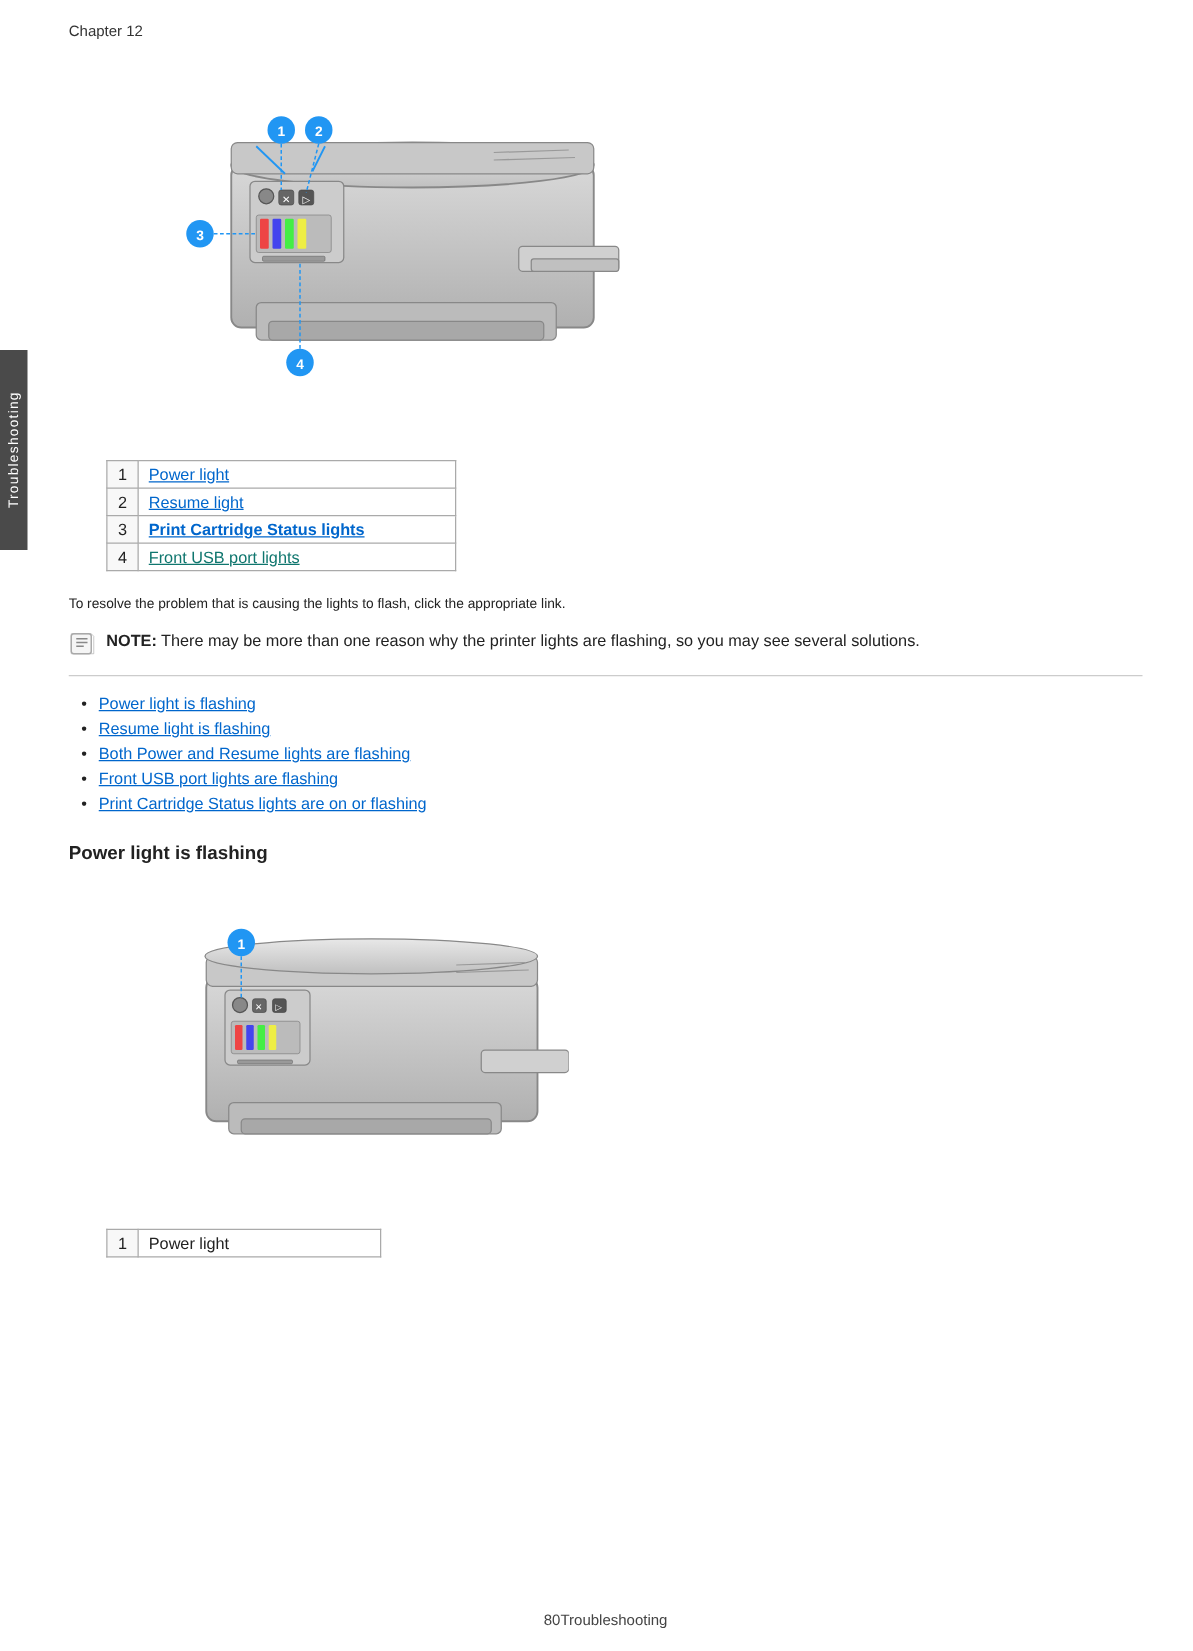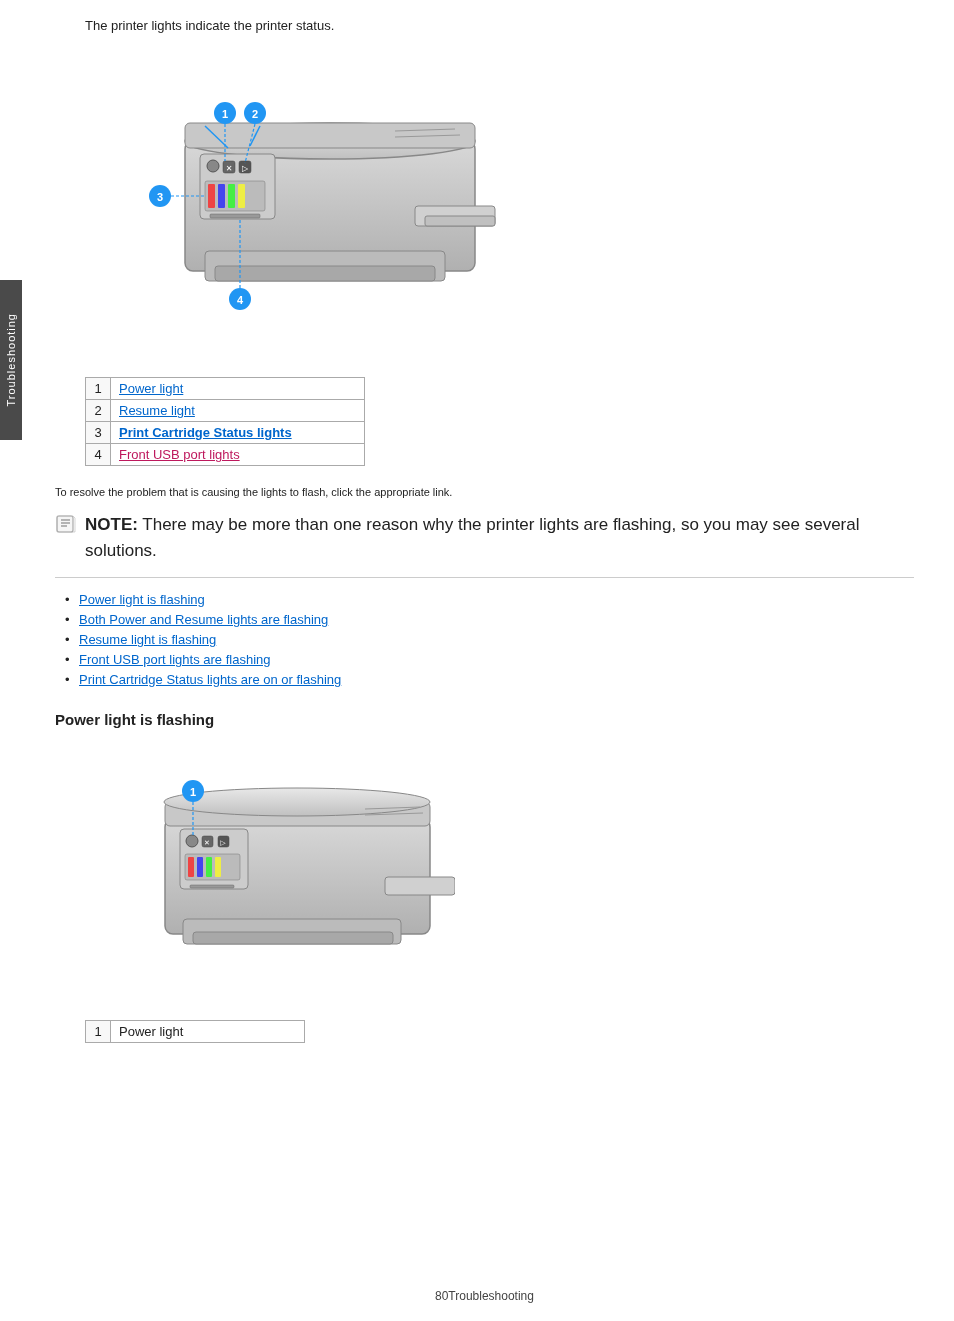--- a/index.html
+++ b/index.html
@@ -112,21 +112,21 @@
       padding-bottom: 14px;
     }
     .note-icon {
       width: 22px;
       height: 22px;
       margin-right: 8px;
       flex-shrink: 0;
       margin-top: 1px;
     }
     .note-text {
-      font-size: 17px;
+      font-size: 13px;
       line-height: 1.5;
     }
     .note-label {
       font-weight: bold;
     }
 
     
     .bullet-list {
       list-style: none;
       margin-bottom: 24px;
@@ -198,23 +198,23 @@
   </style>
 </head>
 <body>
 
 <div class="sidebar-tab">
   <span>Troubleshooting</span>
 </div>
 
 <div class="main-content">
 
-
-
-  <p class="intro-text">The printer lights indicate the printer status.</p>
+  <div class="chapter-label">Chapter 12</div>
+
+
 
   <div class="printer-image-area">
     <svg width="420" height="290" viewBox="0 0 420 290">
 
       <defs>
         <linearGradient id="printerGrad" x1="0" y1="0" x2="0" y2="1">
           <stop offset="0%" stop-color="#d8d8d8"></stop>
           <stop offset="100%" stop-color="#b0b0b0"></stop>
         </linearGradient>
         <linearGradient id="topGrad" x1="0" y1="0" x2="0" y2="1">
@@ -285,21 +285,21 @@
         <tr>
     <td>2</td>
     <td><a href="#resume-light" style="color:#0066cc;text-decoration:underline;">Resume light</a></td>
   </tr>
         <tr>
     <td>3</td>
     <td><a href="#cartridge-lights" style="color:#0066cc;text-decoration:underline;font-weight:bold;">Print Cartridge Status lights</a></td>
   </tr>
         <tr>
     <td>4</td>
-    <td><a href="#usb-lights" style="color:#be185d;">Front USB port lights</a></td>
+    <td><a href="#usb-lights" style="color:#0f766e;">Front USB port lights</a></td>
   </tr>
       </tbody>
   </table>
 
   <p class="resolve-text">To resolve the problem that is causing the lights to flash, click the appropriate link.</p>
 
   <div class="note-box">
     <svg class="note-icon" viewBox="0 0 22 22">
       <rect x="2" y="3" width="16" height="16" rx="2" fill="#f5f5f5" stroke="#aaa" stroke-width="1.2"></rect>
       <line x1="6" y1="7" x2="15" y2="7" stroke="#888" stroke-width="1.2"></line>
@@ -308,22 +308,22 @@
       <path d="M2 3 L18 3 L20 5 L20 19 L2 19 Z" fill="none" stroke="#aaa" stroke-width="0.5"></path>
     </svg>
     <div class="note-text">
       <span class="note-label">NOTE:</span>
       <span>There may be more than one reason why the printer lights are flashing, so you may see several solutions.</span>
     </div>
   </div>
 
   <ul class="bullet-list" id="links-list">
   <li><a href="#power-light-flashing" style="color:#0066cc;text-decoration:underline;">Power light is flashing</a></li>
+      <li><a href="#resume-light-flashing" style="color:#0066cc;text-decoration:underline;">Resume light is flashing</a></li>
       <li><a href="#both-flashing" style="color:#0066cc;text-decoration:underline;">Both Power and Resume lights are flashing</a></li>
-      <li><a href="#resume-light-flashing" style="color:#0066cc;text-decoration:underline;">Resume light is flashing</a></li>
       <li><a href="#usb-flashing" style="color:#0066cc;text-decoration:underline;">Front USB port lights are flashing</a></li>
       <li><a href="#cartridge-flashing" style="color:#0066cc;text-decoration:underline;">Print Cartridge Status lights are on or flashing</a></li>
     </ul>
 
   <h2 class="sub-heading">Power light is flashing</h2>
 
   <div class="printer-image-area-2">
     <svg width="370" height="250" viewBox="0 0 370 250">
       <defs>
         <linearGradient id="printerGrad2" x1="0" y1="0" x2="0" y2="1">

